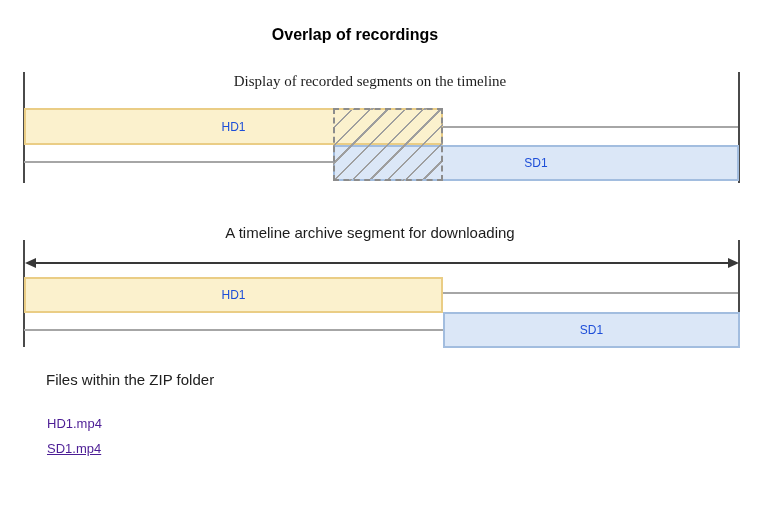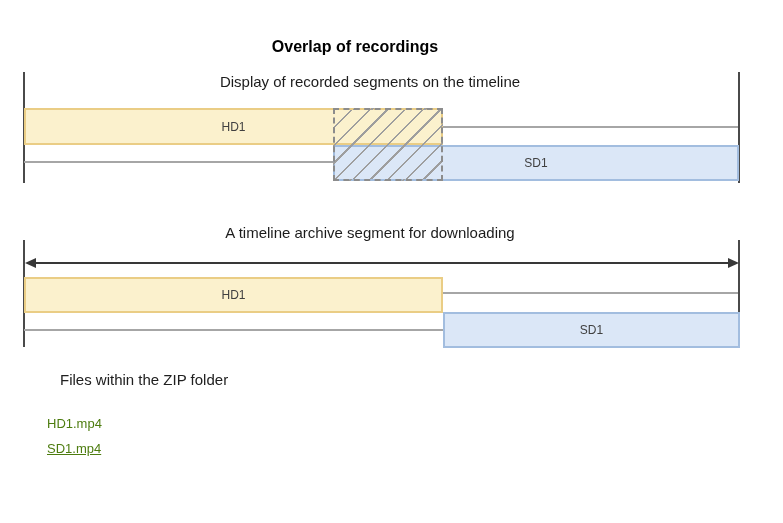--- a/index.html
+++ b/index.html
@@ -15,32 +15,31 @@
   }
 
   .main-title {
     position: absolute;
     left: 0; top: 26px;
     width: 710px;
     text-align: center;
     font-size: 16px;
     font-weight: bold;
     color: #000000;
-    margin-top: 12px;
   }
 
   .caption {
     position: absolute;
     width: 740px;
     left: 0;
     text-align: center;
     font-size: 15px;
     color: #1c1c1c;
   }
-  .caption-t1 { top: 73px; }
+  .caption-t1 { top: 73px; font-family: Liberation Serif, serif; }
   .caption-t2 { top: 224px; }
 
   .vline {
     position: absolute;
     width: 2px;
     background: var(--boundary-line, #4a4a4a);
   }
   .t1-vl-left  { left: 23px;  top: 72px;  height: 111px; }
   .t1-vl-right { left: 738px; top: 72px;  height: 111px; }
   .t2-vl-left  { left: 23px;  top: 240px; height: 107px; }
@@ -55,21 +54,21 @@
   .t1-line-sd { left: 24px;  top: 161px; width: 309px; }
   .t2-line-hd { left: 443px; top: 292px; width: 295px; }
   .t2-line-sd { left: 24px;  top: 329px; width: 419px; }
 
   .bar {
     position: absolute;
     display: flex;
     align-items: center;
     justify-content: center;
     font-size: 12px;
-    color: #404040;
+    color: #1d4ed8;
   }
   .bar-hd {
     background: var(--hd-fill, #fbf1cd);
     border: 2px solid var(--hd-border, #eacd85);
   }
   .bar-sd {
     background: var(--sd-fill, #dbe7f7);
     border: 2px solid var(--sd-border, #a2bddf);
   }
   .t1-bar-hd { left: 24px;  top: 108px; width: 419px; height: 37px; }
@@ -102,29 +101,29 @@
     top: -4px;
     width: 0; height: 0;
     border-top: 5px solid transparent;
     border-bottom: 5px solid transparent;
   }
   .arrowhead-left  { left: -2px;  border-right: 11px solid var(--arrow-color, #383838); }
   .arrowhead-right { right: -2px; border-left: 11px solid var(--arrow-color, #383838); }
 
   .files-title {
     position: absolute;
-    left: 60px; top: 371px;
+    left: 46px; top: 371px;
     font-size: 15px;
     color: #202020;
   }
   .file-item {
     position: absolute;
     left: 47px;
     font-size: 13px;
-    color: #4d7c0f;
+    color: #4c1d95;
   }
   .file-item-0 { top: 416px; }
   .file-item-1 { top: 441px; text-decoration: underline; }
 </style>
 </head>
 <body>
 
 <div class="canvas">
 
   <div class="main-title">Overlap of recordings</div>

